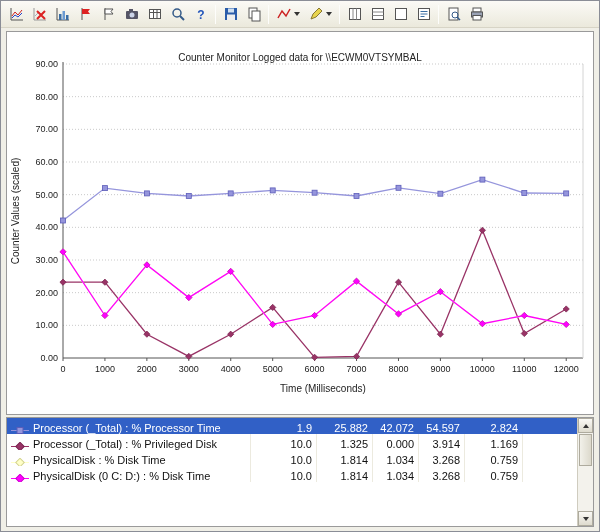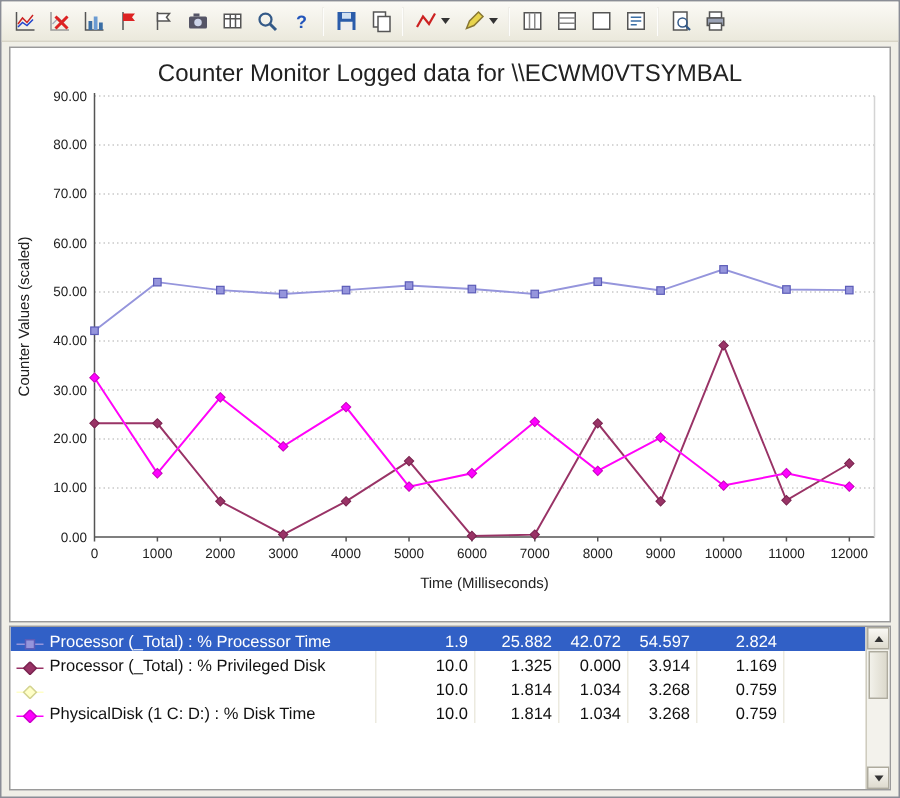--- a/index.html
+++ b/index.html
@@ -9,21 +9,21 @@
 
   
   .toolbar{height:27px;flex:none;display:flex;align-items:center;padding:2px 4px;background:linear-gradient(#fbfaf6,#ebe9dc);border-bottom:1px solid #d7d4c6}
   .tb{width:23px;height:21px;border:1px solid transparent;background:transparent;display:inline-flex;align-items:center;justify-content:center;padding:0;cursor:default}
   .tb.dd{width:32px}
   .caret{width:0;height:0;border-left:3px solid transparent;border-right:3px solid transparent;border-top:4px solid #333;margin-left:2px}
   .tsep{width:1px;height:19px;background:#c7c4b5;margin:0 3px;border-right:1px solid #fdfdfb}
 
   
   .chart-panel{margin:3px 5px 2px 5px;height:384px;flex:none;background:#fff;border:1px solid #9a9a9a;overflow:hidden}
-  .chart-title{text-align:center;font-size:16px;color:#222;padding-top:9px;height:26px;white-space:nowrap}
+  .chart-title{text-align:center;font-size:10px;color:#222;padding-top:20px;height:26px;white-space:nowrap}
   #chart-svg{display:block}
   #chart-svg .tk{font-size:9px;fill:#222;font-family:"Liberation Sans","DejaVu Sans",sans-serif}
   #chart-svg .axlab{font-size:10px;fill:#222;font-family:"Liberation Sans","DejaVu Sans",sans-serif}
 
   
   .legend-panel{margin:0 5px 4px 5px;flex:1;background:#fff;border:1px solid #9a9a9a;display:flex;flex-direction:column;overflow:hidden}
   .legend-title{height:17px;flex:none;background:linear-gradient(#f7f6f2,#dcd9cb);border-bottom:1px solid #c3c0b2;font-size:11px;color:#222;padding:2px 6px}
   .legend-body{flex:1;position:relative;padding-right:16px;overflow:hidden}
   .lhead{display:flex;height:17px;background:linear-gradient(#fdfdfa,#eae7db);border-bottom:1px solid #b8b5a8}
   .hc{font-size:11px;color:#222;padding:2px 4px;border-right:1px solid #d6d3c6;white-space:nowrap;overflow:hidden;flex:none}
@@ -326,36 +326,37 @@
         <div class="cell c-std num">1.169</div>
         <div class="cell c-fill"></div>
       </div>
 
       <div class="lrow">
         <div class="cell c-name">
             <span class="marker"><svg width="20" height="9">
                 <line x1="1" y1="4.5" x2="19" y2="4.5" stroke="#ffffc8"></line>
                 <rect x="7" y="1.5" width="6" height="6" fill="#ffffc8" stroke="#d3d390" transform="rotate(45 10 4.5)"></rect>
               </svg></span>
+            <span>PhysicalDisk : % Disk Time</span>
           </div>
         <div class="cell c-scale num">10.0</div>
         <div class="cell c-avg num">1.814</div>
         <div class="cell c-min num">1.034</div>
         <div class="cell c-max num">3.268</div>
         <div class="cell c-std num">0.759</div>
         <div class="cell c-fill"></div>
       </div>
 
       <div class="lrow">
         <div class="cell c-name">
             <span class="marker"><svg width="20" height="9">
                 <line x1="1" y1="4.5" x2="19" y2="4.5" stroke="#ff00ff"></line>
                 <rect x="7" y="1.5" width="6" height="6" fill="#ff00ff" stroke="#cc00cc" transform="rotate(45 10 4.5)"></rect>
               </svg></span>
-            <span>PhysicalDisk (1 C: D:) : % Disk Time</span>
+            <span>PhysicalDisk (0 C: D:) : % Disk Time</span>
           </div>
         <div class="cell c-scale num">10.0</div>
         <div class="cell c-avg num">1.814</div>
         <div class="cell c-min num">1.034</div>
         <div class="cell c-max num">3.268</div>
         <div class="cell c-std num">0.759</div>
         <div class="cell c-fill"></div>
       </div>
 
       <div class="scrollbar">

